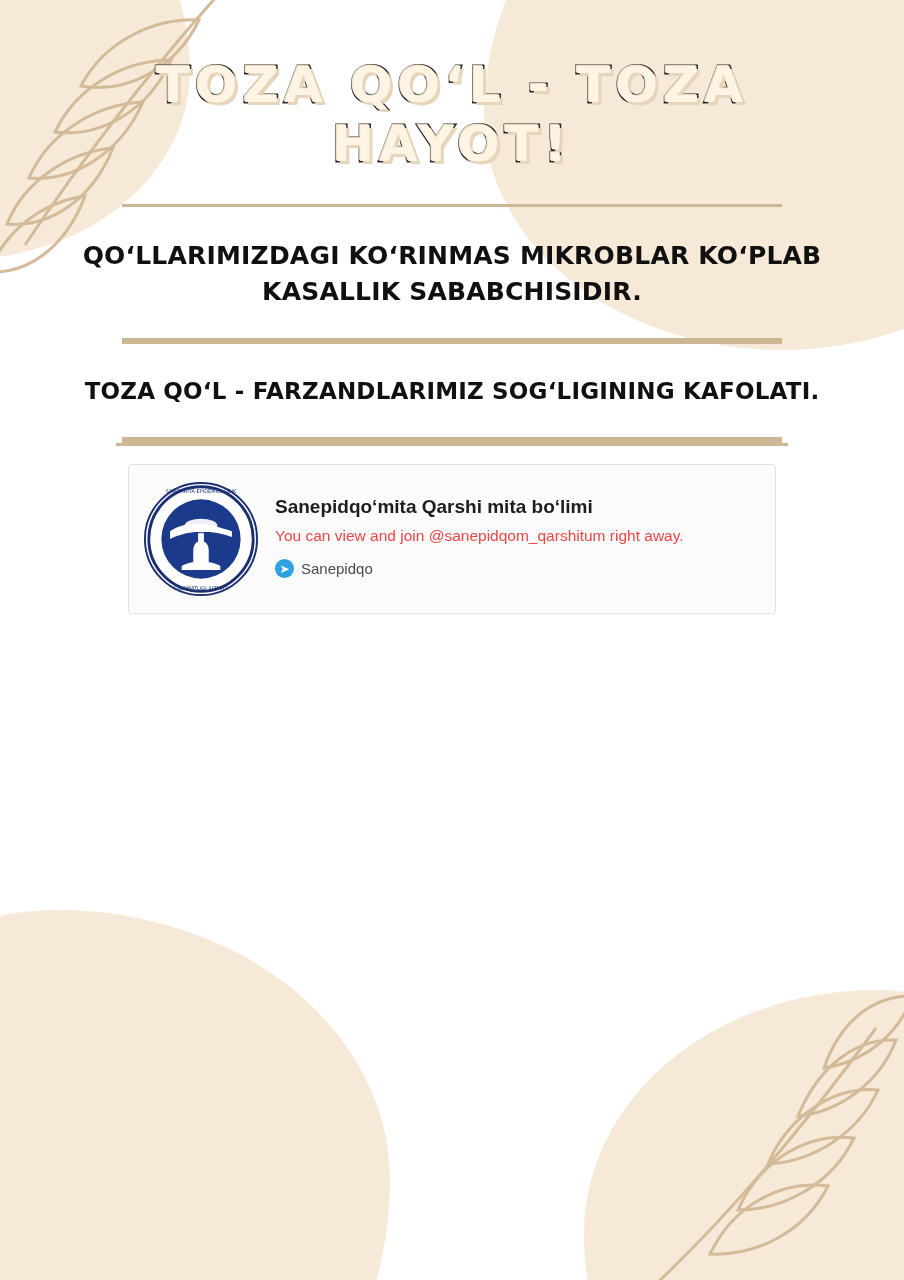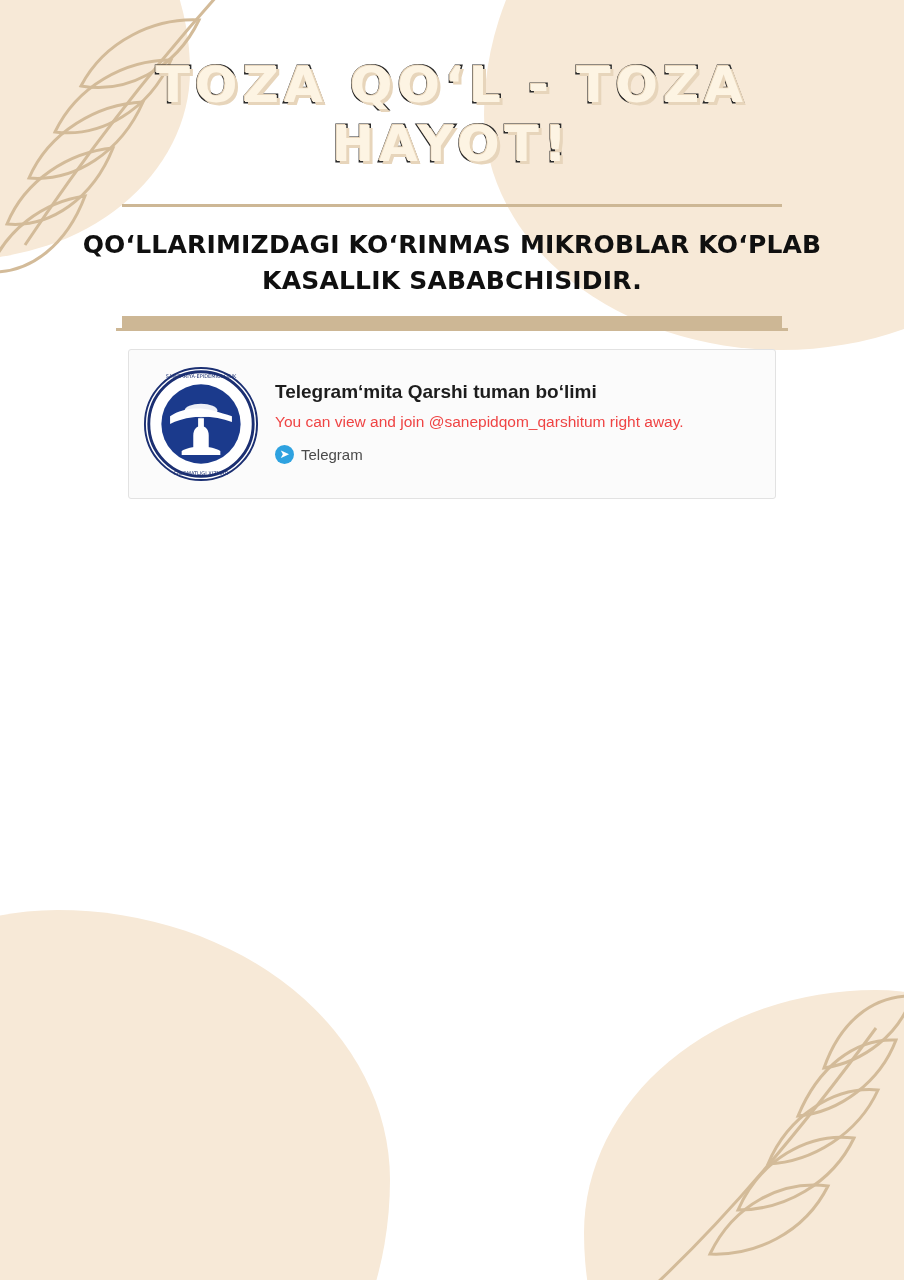--- a/index.html
+++ b/index.html
@@ -107,21 +107,21 @@
 
   .stmt {
     text-align: center;
     font-family: "DejaVu Sans", sans-serif;
     font-weight: bold;
     font-size: 25px;
     line-height: 1.42;
     letter-spacing: 0.2px;
     color: #101010;
     padding: 14px 0 12px 0;
-    margin: 6px auto;
+    margin: 17px auto;
     max-width: 790px;
     text-transform: uppercase;
   }
   .stmt.small { font-size: 23px; }
   .stmt.big { font-size: 27px; }
 
   
   .tg-card {
     margin: 18px auto 0 auto;
     width: 648px;
@@ -218,20 +218,21 @@
     <h1 class="title">TOZA QO‘L - TOZA HAYOT!</h1>
 
     <div class="rules">
 
       <div class="rule"></div>
       <p class="stmt">QO‘LLARIMIZDAGI KO‘RINMAS MIKROBLAR KO‘PLAB KASALLIK SABABCHISIDIR.</p>
 
       <div class="rule"></div>
 
       <div class="rule"></div>
+      <p class="stmt small">TOZA QO‘L - FARZANDLARIMIZ SOG‘LIGINING KAFOLATI.</p>
 
       <div class="rule"></div>
 
       <div class="rule"></div>
 
       <div class="rule wide"></div>
     </div>
 
     <div class="tg-card">
 
@@ -244,24 +245,24 @@
         <path d="M60 62 C 55 62, 52 66, 52 72 L 52 86 L 68 86 L 68 72 C 68 66, 65 62, 60 62 Z" fill="#ffffff"></path>
         <rect x="57" y="54" width="6" height="10" fill="#ffffff"></rect>
         <path d="M40 88 C 48 82, 72 82, 80 88 L 80 92 L 40 92 Z" fill="#ffffff"></path>
         <g fill="#1b2f72" font-size="5.2" font-family="DejaVu Sans, sans-serif">
           <text x="60" y="12" text-anchor="middle">SANITARIYA-EPIDEMIOLOGIK</text>
           <text x="60" y="113" text-anchor="middle">SALOMATLIGI XIZMATI</text>
         </g>
       </svg>
 
       <div class="tg-text">
-        <p class="tg-title">Telegram‘mita Qarshi tuman bo‘limi</p>
+        <p class="tg-title">Sanepidqo‘mita Qarshi mita bo‘limi</p>
         <p class="tg-desc">You can view and join @sanepidqom_qarshitum right away.</p>
         <div class="tg-source">
           <span class="tg-icon">➤</span>
-          <span class="tg-source-label">Telegram</span>
+          <span class="tg-source-label">Sanepidqo</span>
         </div>
       </div>
 
     </div>
 
   </div>
 </div>
 
 </body></html>

